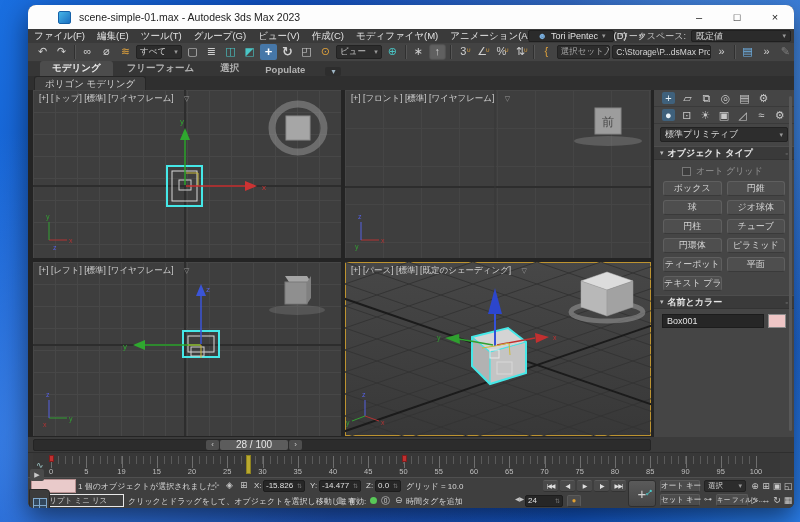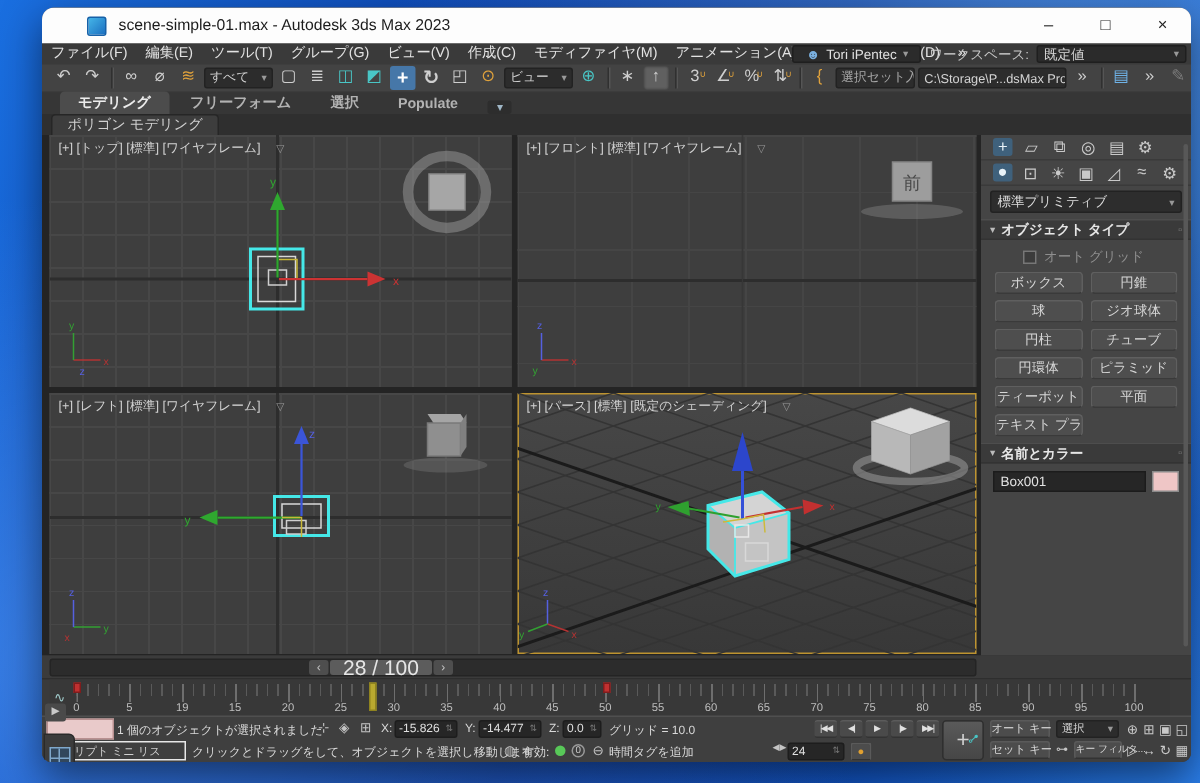--- a/index.html
+++ b/index.html
@@ -120,21 +120,21 @@
   .swatch { width:18px; height:14px; border:1px solid #8a8a8a; }
 
   
   .timeslider { position:absolute; left:0; top:432px; right:0; height:15px; background:#3b3b3b; }
   .ts-track { position:absolute; left:5px; top:2px; width:618px; height:12px; background:#2c2c2c;
               border:1px solid #242424; border-radius:2px; }
   .ts-handle { position:absolute; top:0; height:10px; display:flex; }
   .ts-btn { width:13px; height:10px; background:#4e4e4e; color:#c9c9c9; font-size:8px; line-height:9px;
             text-align:center; border-radius:2px; }
   .ts-label { width:68px; height:10px; background:#5c5c5c; border-radius:2px; margin:0 1px;
-              font-size:14px; color:#e6e6e6; text-align:center; line-height:10px; }
+              font-size:10px; color:#e6e6e6; text-align:center; line-height:10px; }
 
   
   .ruler { position:absolute; left:0; top:447px; right:0; height:25px; background:#3a3a3a; border-top:1px solid #2e2e2e; }
   .ruler-inner { position:absolute; left:5px; top:0; width:747px; height:25px; background:#383838; }
   .curve-ico { position:absolute; left:3px; top:7px; font-size:9px; color:#9fc9c9; z-index:2; }
   .tick-minor { position:absolute; left:18px; width:710px; top:3px; height:8px;
     background:repeating-linear-gradient(to right,#5a5a5a 0 1px,transparent 1px 7.05px); }
   .tick-major { position:absolute; left:18px; width:710px; top:3px; height:12px;
     background:repeating-linear-gradient(to right,#6e6e6e 0 1px,transparent 1px 35.25px); }
   .ruler-label { position:absolute; top:14px; transform:translateX(-50%); font-size:7.5px; color:#bdbdbd; }

